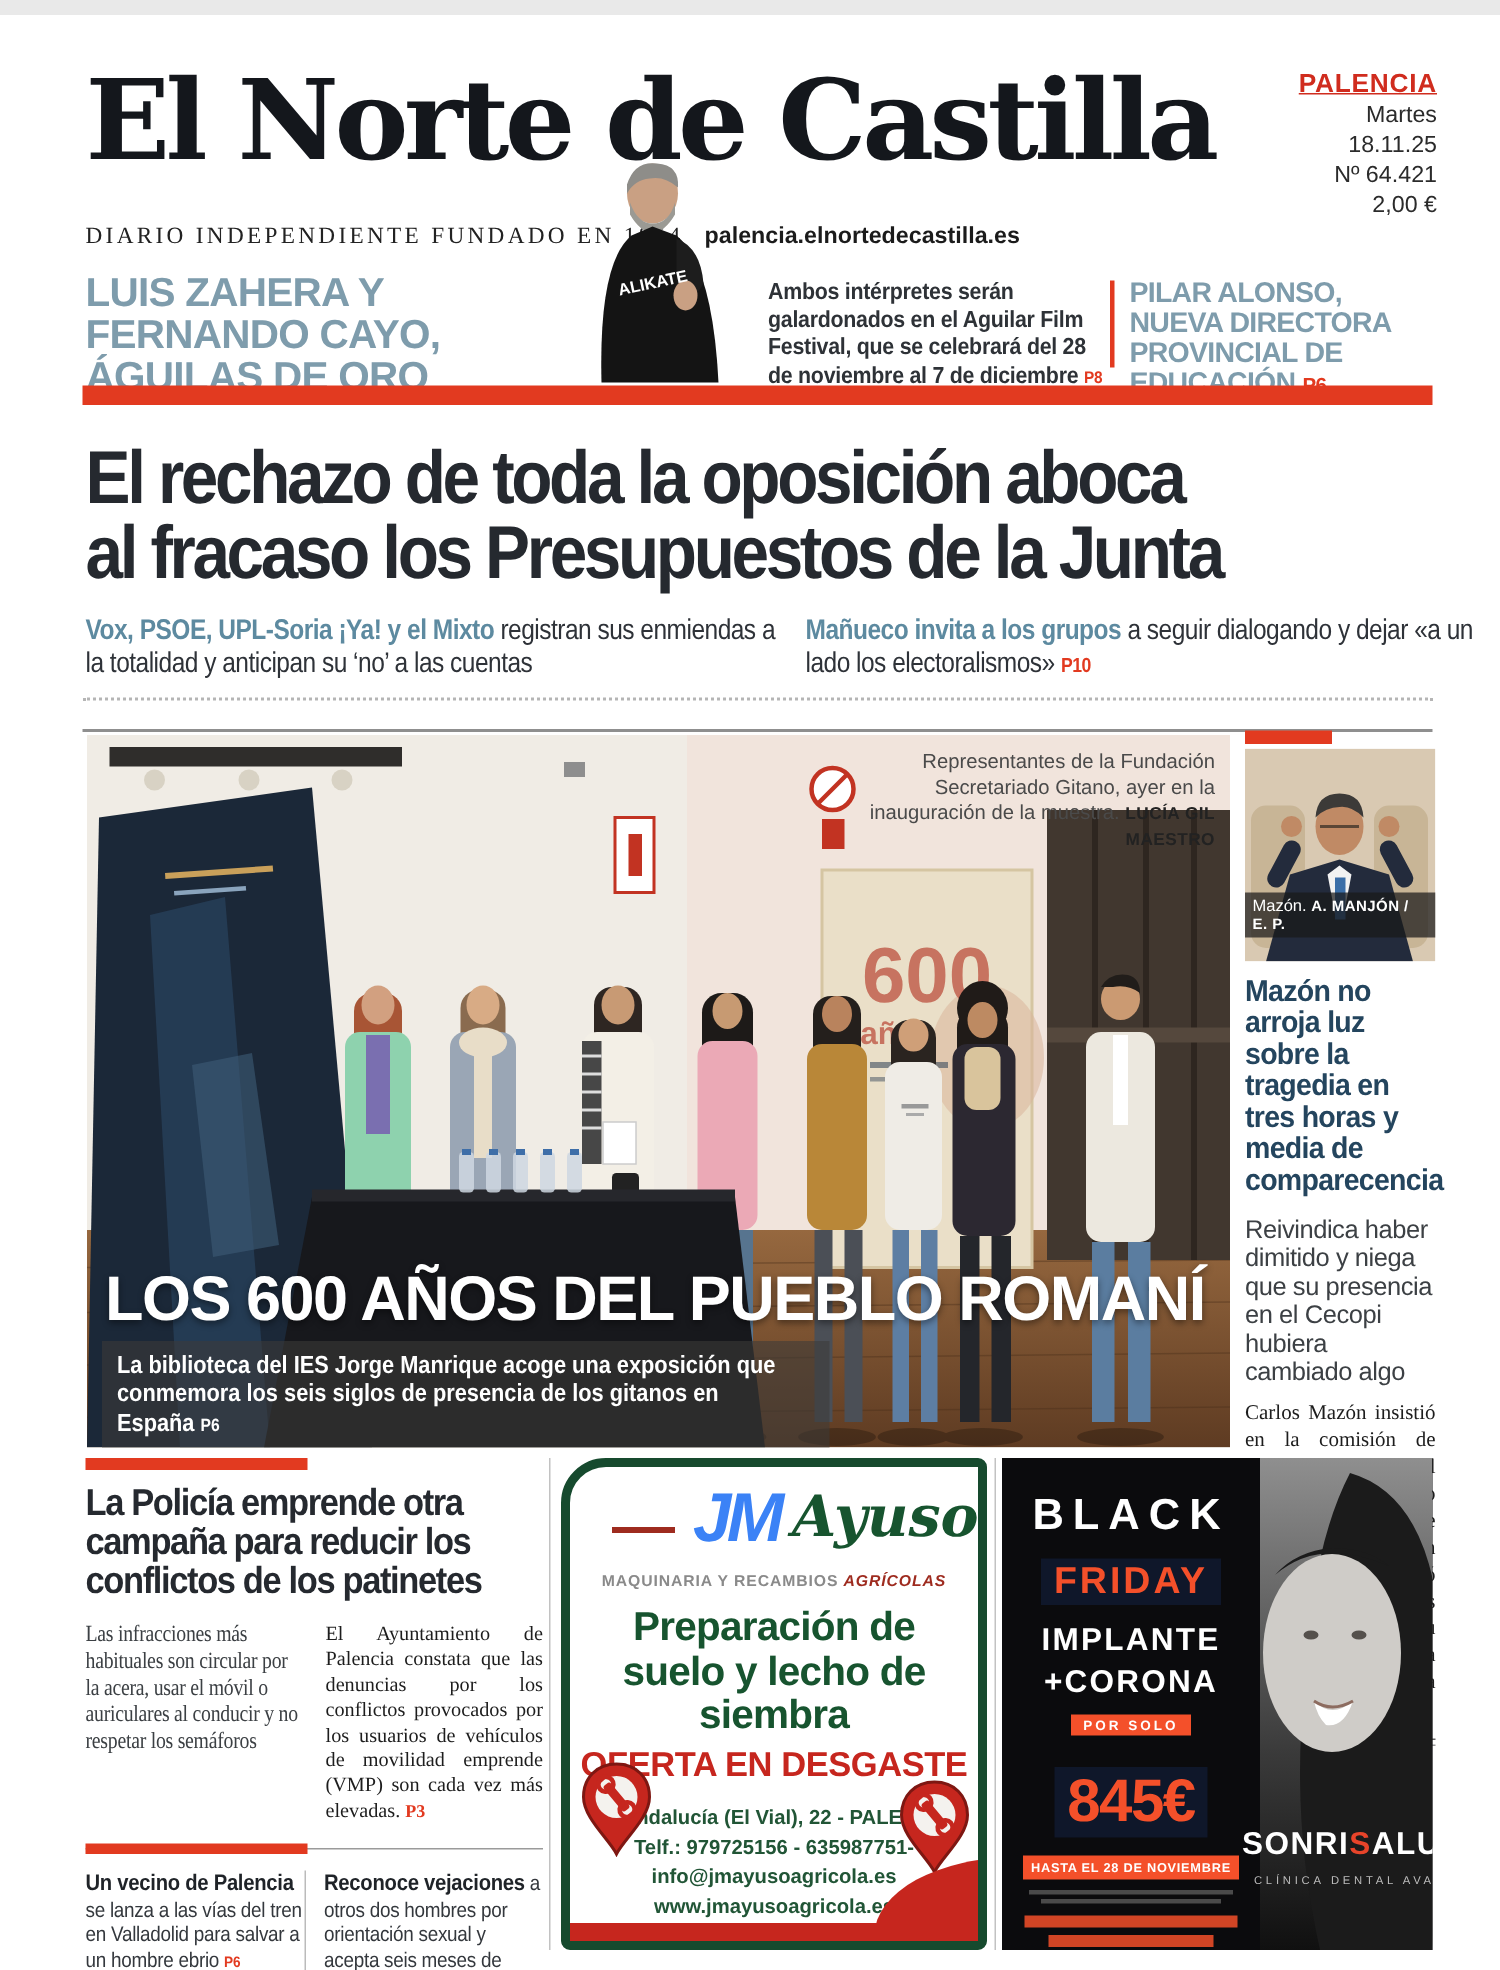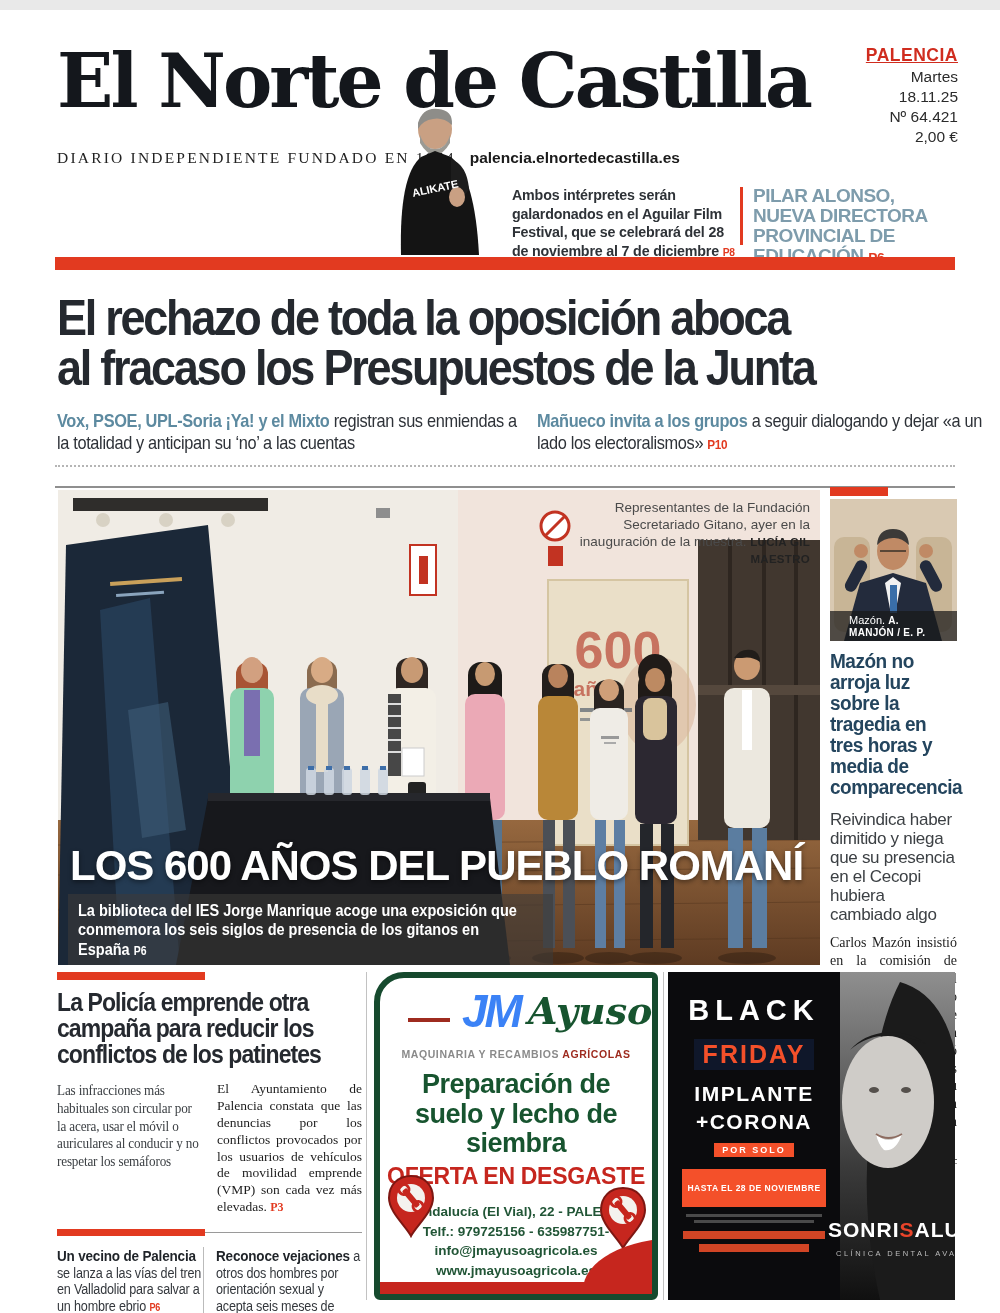--- a/index.html
+++ b/index.html
@@ -51,22 +51,22 @@
     letter-spacing:-1px;color:#fff;text-shadow:0 2px 5px rgba(0,0,0,.45);white-space:nowrap;}
   .photo-deck-box{position:absolute;left:10px;top:404px;width:465px;background:rgba(60,58,56,.58);
     padding:7px 10px;}
   .photo-deck{width:515px;transform:scaleX(.88);transform-origin:0 0;font-size:16.5px;
     font-weight:bold;color:#fff;line-height:1.18;}
 
   
   .aside{left:830px;top:479px;width:127px;}
   .aside-chip{position:absolute;left:0;top:-2px;width:58px;height:9px;background:var(--accent-red);}
   .mazon-photo{position:relative;width:127px;height:142px;margin-top:10px;overflow:hidden;}
-  .mazon-cap{position:absolute;left:0;bottom:0;right:0;background:rgba(25,25,25,.72);
-    color:#fff;font-size:11px;padding:3px 19px;}
+  .mazon-cap{position:absolute;left:0;bottom:16px;right:0;background:rgba(25,25,25,.72);
+    color:#fff;font-size:11px;padding:3px 5px;}
   .mazon-cap b{font-size:10px;letter-spacing:.3px;}
   .aside h2{margin:10px 0 0 0;width:134px;transform:scaleX(.95);transform-origin:0 0;
     font-size:20px;line-height:1.05;letter-spacing:-.5px;color:var(--navy);}
   .aside-deck{margin-top:12px;font-size:17px;line-height:1.12;color:#3c4044;letter-spacing:-.3px;}
   .aside-body{margin-top:10px;font-family:"Liberation Serif",serif;font-size:14px;
     line-height:1.28;color:#1d1d1d;text-align:justify;}
   .aside-rule{margin-top:10px;height:3px;border-top:1px solid #666;border-bottom:1px solid #9a9a9a;}
 
   
   .police{left:57px;top:962px;width:305px;}
@@ -94,21 +94,21 @@
   .ad-ayuso{left:374px;top:962px;width:284px;height:328px;background:#fff;
     border:6px solid #164a2e;border-radius:30px 6px 6px 6px;box-sizing:border-box;
     text-align:center;overflow:hidden;}
   .ay-logo{position:relative;margin-top:12px;height:58px;}
   .ay-dash{position:absolute;left:28px;top:28px;width:42px;height:4px;background:#9e2b1f;}
   .ay-jm{position:absolute;left:82px;top:-6px;font-size:46px;font-weight:bold;font-style:italic;
     letter-spacing:-3px;color:#3b82f6;}
   .ay-script{position:absolute;left:148px;top:-2px;font-family:"DejaVu Serif",serif;
     font-style:italic;font-weight:bold;font-size:38px;color:#17542f;}
   .ay-sub{font-size:10.5px;color:#8a8a8a;letter-spacing:.6px;font-weight:bold;}
-  .ay-sub .acc{color:#9e2b1f;}
+  .ay-sub .acc{color:#9e2b1f;font-style:italic;}
   .ay-line1{margin:10px auto 0;width:235px;font-size:27px;font-weight:bold;line-height:1.1;
     color:#17542f;letter-spacing:-.5px;}
   .ay-line2{margin-top:4px;font-size:23px;font-weight:bold;color:#c6261e;letter-spacing:-.3px;}
   .ay-contact{margin-top:12px;font-size:13.5px;font-weight:bold;line-height:1.45;color:#215536;}
   .ay-strip{position:absolute;left:0;right:0;bottom:0;height:12px;background:#c6261e;}
   .ay-swoosh{position:absolute;right:-26px;bottom:4px;width:95px;height:52px;background:#c6261e;
     border-radius:100% 0 0 0;}
   .pin{position:absolute;width:50px;height:64px;}
   .pin-l{left:6px;bottom:56px;}
   .pin-r{right:4px;bottom:44px;}
@@ -118,21 +118,21 @@
   .bf{position:absolute;left:0;top:0;width:172px;text-align:center;color:#fff;}
   .bf-black{margin-top:22px;font-size:29px;font-weight:bold;letter-spacing:6px;}
   .bf-box{display:inline-block;background:#0f172a;padding:1px 9px;margin-top:12px;}
   .bf-friday{font-size:25px;font-weight:bold;letter-spacing:2px;color:var(--friday-orange);}
   .bf-line{margin-top:12px;font-size:21px;font-weight:bold;letter-spacing:1.5px;}
   .bf-line2{margin-top:4px;font-size:21px;font-weight:bold;letter-spacing:1.5px;}
   .bf-badge{display:inline-block;background:var(--friday-orange);color:#fff;font-size:9px;
     font-weight:bold;letter-spacing:2px;padding:2px 8px;margin-top:9px;}
   .bf-price{font-size:40px;font-weight:bold;color:var(--friday-orange);letter-spacing:-1px;}
   .bf-strip{display:inline-block;background:var(--friday-orange);color:#fff;font-size:8.5px;
-    font-weight:bold;padding:14px 5px;margin-top:12px;letter-spacing:.5px;}
+    font-weight:bold;padding:3px 5px;margin-top:12px;letter-spacing:.5px;}
   .bf-fine{margin:7px auto 0;width:136px;height:3px;background:#4a4a4a;}
   .bf-fine2{margin:3px auto 0;width:120px;height:3px;background:#4a4a4a;}
   .bf-hl{margin:8px auto 0;width:142px;height:8px;background:rgba(244,80,42,.85);}
   .bf-hl2{margin:5px auto 0;width:110px;height:8px;background:rgba(244,80,42,.85);}
   .sonri-photo{position:absolute;left:172px;top:0;width:115px;height:328px;}
   .sonri-brand{position:absolute;left:160px;bottom:58px;font-size:21px;font-weight:bold;
     letter-spacing:1px;color:#fff;white-space:nowrap;}
   .sonri-brand .mid{color:#e8442a;}
   .sonri-sub{position:absolute;left:168px;bottom:42px;font-size:7.5px;letter-spacing:2.5px;
     color:#bdbdbd;white-space:nowrap;}
@@ -164,20 +164,21 @@
       <ellipse cx="52" cy="24" rx="17" ry="20" fill="#c9a083"></ellipse>
       <path d="M35 18 Q40 2 55 4 Q70 5 69 20 Q60 12 50 14 Q40 15 35 24 Z" fill="#8e8d89"></path>
       <path d="M37 30 Q42 44 52 44 Q63 44 67 30 L67 38 Q60 50 52 50 Q44 50 37 38 Z" fill="#9b9a94"></path>
       <path d="M18 150 Q16 70 38 52 L52 46 L68 52 Q92 72 96 150 Z" fill="#141414"></path>
       <path d="M68 54 Q84 60 86 84 Q80 96 68 92 Z" fill="#1d1d1d"></path>
       <ellipse cx="74" cy="92" rx="8" ry="10" fill="#c9a083"></ellipse>
       <text x="30" y="92" font-size="11" font-weight="bold" fill="#fff" transform="rotate(-12 30 92)" font-family="Liberation Sans, sans-serif">ALIKATE</text>
     </svg>
   </div>
 
+  <div class="abs strip-left">LUIS ZAHERA Y FERNANDO CAYO, ÁGUILAS DE ORO</div>
   <div class="abs strip-mid">
     <span class="cond" style="width:245px;transform:scaleX(.92);">
       <span>Ambos intérpretes serán galardonados en el Aguilar Film Festival, que se celebrará del 28 de noviembre al 7 de diciembre </span><span class="pg">P8</span>
     </span>
   </div>
   <div class="abs strip-vdiv"></div>
   <div class="abs strip-right">
     <span>PILAR ALONSO, NUEVA DIRECTORA PROVINCIAL DE EDUCACIÓN </span><span class="pg">P6</span>
   </div>
   <div class="abs red-bar"></div>
@@ -497,20 +498,21 @@
       <ellipse cx="66" cy="118" rx="5" ry="3" fill="#55504c"></ellipse>
       <path d="M36 162 Q48 174 62 162 Q56 180 44 178 Q38 172 36 162 Z" fill="#fff"></path>
       <path d="M36 162 Q48 170 62 162" fill="none" stroke="#8d6c60" stroke-width="2"></path>
     </svg>
     <div class="bf">
       <div class="bf-black">BLACK</div>
       <div><span class="bf-box"><span class="bf-friday">FRIDAY</span></span></div>
       <div class="bf-line">IMPLANTE</div>
       <div class="bf-line2">+CORONA</div>
       <div><span class="bf-badge">POR SOLO</span></div>
+      <div style="margin-top:8px;"><span class="bf-box"><span class="bf-price">845€</span></span></div>
       <div><span class="bf-strip">HASTA EL 28 DE NOVIEMBRE</span></div>
       <div class="bf-fine"></div>
       <div class="bf-fine2"></div>
       <div class="bf-hl"></div>
       <div class="bf-hl2"></div>
 
     </div>
     <div class="sonri-brand">
       <span>SONRI</span><span class="mid">S</span><span>ALUD</span>
     </div>

